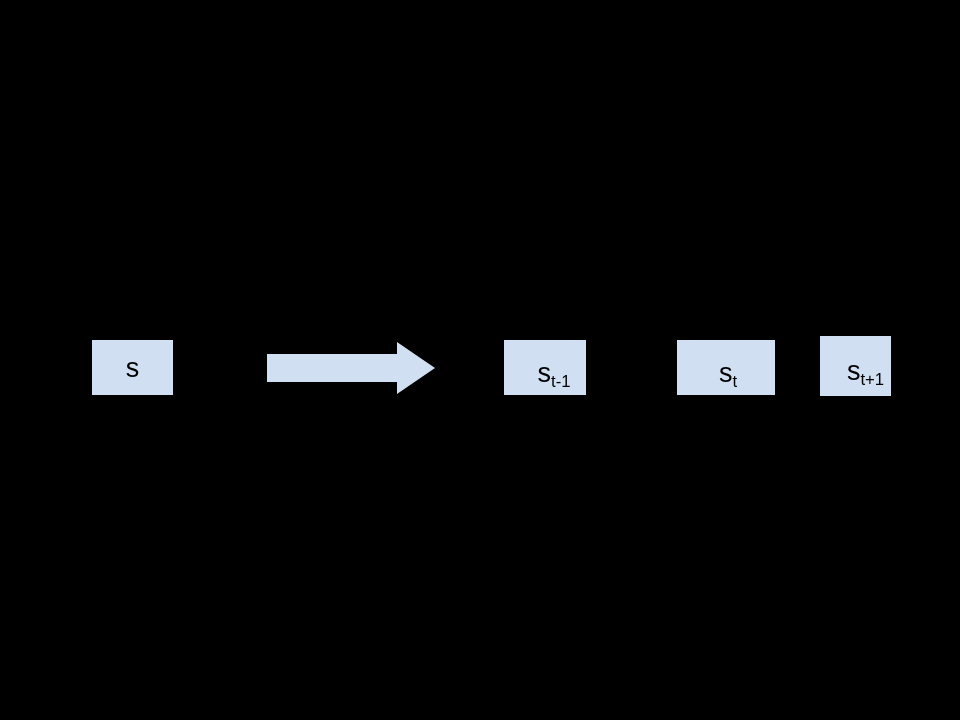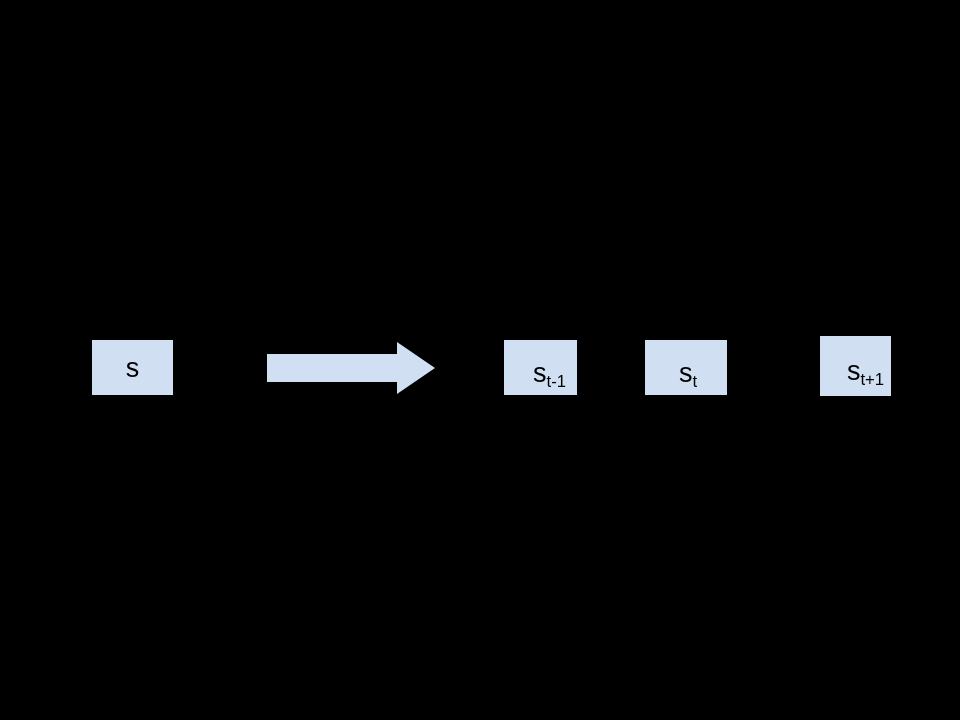--- a/index.html
+++ b/index.html
@@ -34,22 +34,22 @@
   }
   .node-label sub {
     font-size: 0.62em;
     vertical-align: baseline;
     position: relative;
     top: 0.30em;
     letter-spacing: 0px;
   }
   
   #box-s      { left: 92px;  top: 340px; width: 81px; height: 55px; }
-  #box-s-tm1  { left: 504px; top: 340px; width: 73px; height: 55px; }
-  #box-s-t    { left: 645px; top: 340px; width: 82px; height: 55px; align-items: flex-end; }
+  #box-s-tm1  { left: 504px; top: 340px; width: 82px; height: 55px; }
+  #box-s-t    { left: 677px; top: 340px; width: 98px; height: 55px; align-items: flex-end; }
   #box-s-tp1  { left: 820px; top: 336px; width: 71px; height: 60px; }
 
   #box-s .node-label      { padding-bottom: 13px; }
   #box-s-tm1 .node-label  { padding-bottom: 8px; padding-left: 18px; }
   #box-s-t .node-label    { padding-bottom: 8px; padding-left: 4px; }
   #box-s-tp1 .node-label  { padding-bottom: 11px; padding-left: 20px; }
 
   #arrow-transition {
     position: absolute;
     left: 265px;

